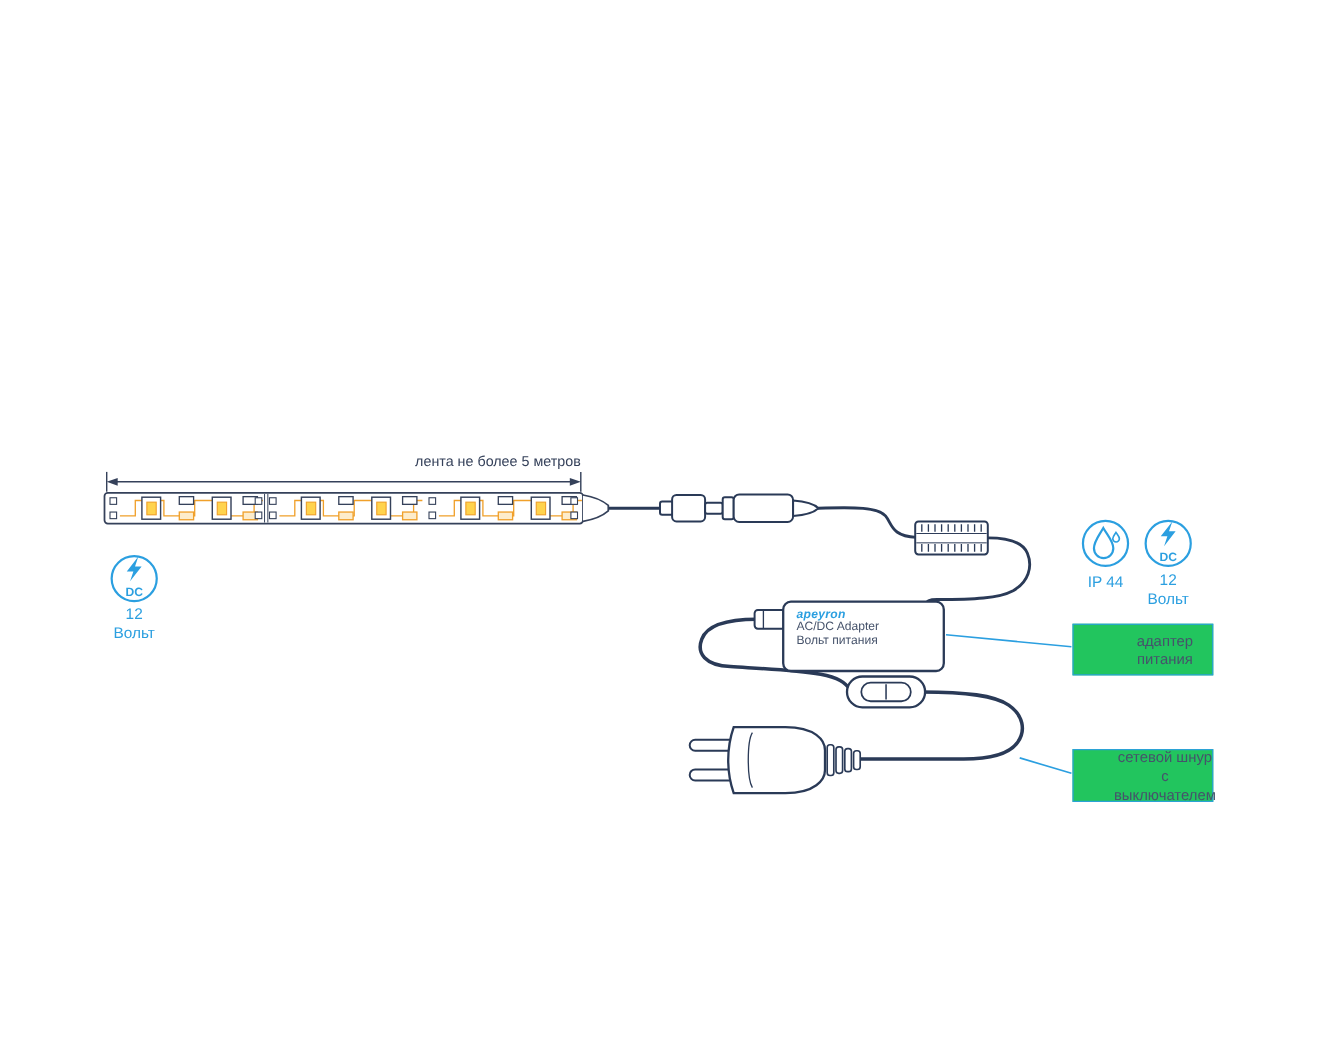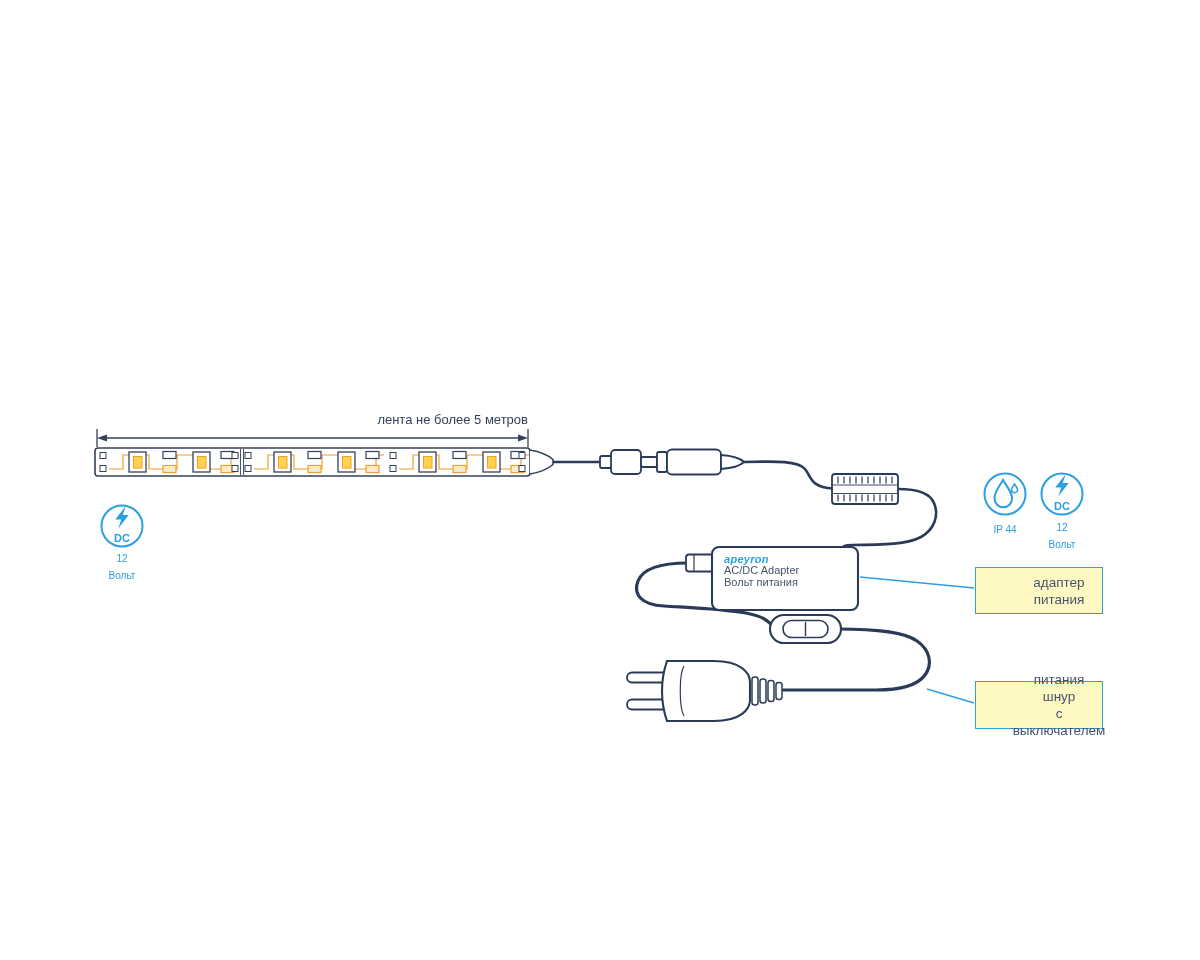--- a/index.html
+++ b/index.html
@@ -4,29 +4,29 @@
 <style>
   * { margin:0; padding:0; box-sizing:border-box; }
   html,body { width:1200px; height:960px; background:#ffffff;
               font-family:"Liberation Sans", sans-serif; }
   .stage { position:relative; width:1200px; height:960px; overflow:hidden; background:#fff; }
   .title { position:absolute; top:127px; left:0; width:1200px; text-align:center;
            color:#2b9fe0; font-size:38px; font-weight:700; line-height:1.26; letter-spacing:.6px; }
   .art { position:absolute; left:0; top:0; }
   .dim-label { position:absolute; left:97px; top:412px; width:431px; text-align:right;
                color:#35415a; font-size:13px; }
-  .lbl { position:absolute; color:#2b9fe0; text-align:center; font-size:10px; line-height:17px; }
+  .lbl { position:absolute; color:#2b9fe0; text-align:center; font-size:14px; line-height:17px; }
   .lbl-dc-left   { left:82px;  top:550px; width:80px; }
   .lbl-ip44      { left:974px; top:521px; width:62px; }
   .lbl-dc-right  { left:1031px; top:519px; width:62px; }
   .adapter-text { position:absolute; left:724px; top:553px; width:125px; }
   .brand { color:#2b9fe0; font-size:11px; font-style:italic; font-weight:700; letter-spacing:.3px; }
   .adapter-line { color:#46536b; font-size:11px; line-height:11.5px; }
   .adapter-line:first-of-type { margin-top:3px; }
-  .callout { position:absolute; border:1.6px solid #2b9fe0; background:#fef9c3;
+  .callout { position:absolute; border:1.6px solid #2b9fe0; background:#22c55e;
              display:flex; flex-direction:column; align-items:center; justify-content:center;
              color:#46536b; font-size:13.5px; line-height:17px; text-align:center;padding-left:40px; }
   .callout-adapter { left:975px; top:567px; width:128px; height:47px; }
   .callout-cord    { left:975px; top:681px; width:128px; height:48px; }
 </style>
 </head>
 <body>
 
 <div class="stage">
 
@@ -166,17 +166,17 @@
     <div class="adapter-line">AC/DC Adapter</div>
     <div class="adapter-line">Вольт питания</div>
   </div>
 
   <div class="callout callout-adapter">
     <span>адаптер</span>
     <span>питания</span>
   </div>
 
   <div class="callout callout-cord">
-    <span>питания шнур</span>
+    <span>сетевой шнур</span>
     <span>с выключателем</span>
   </div>
 
 </div>
 
 </body></html>

